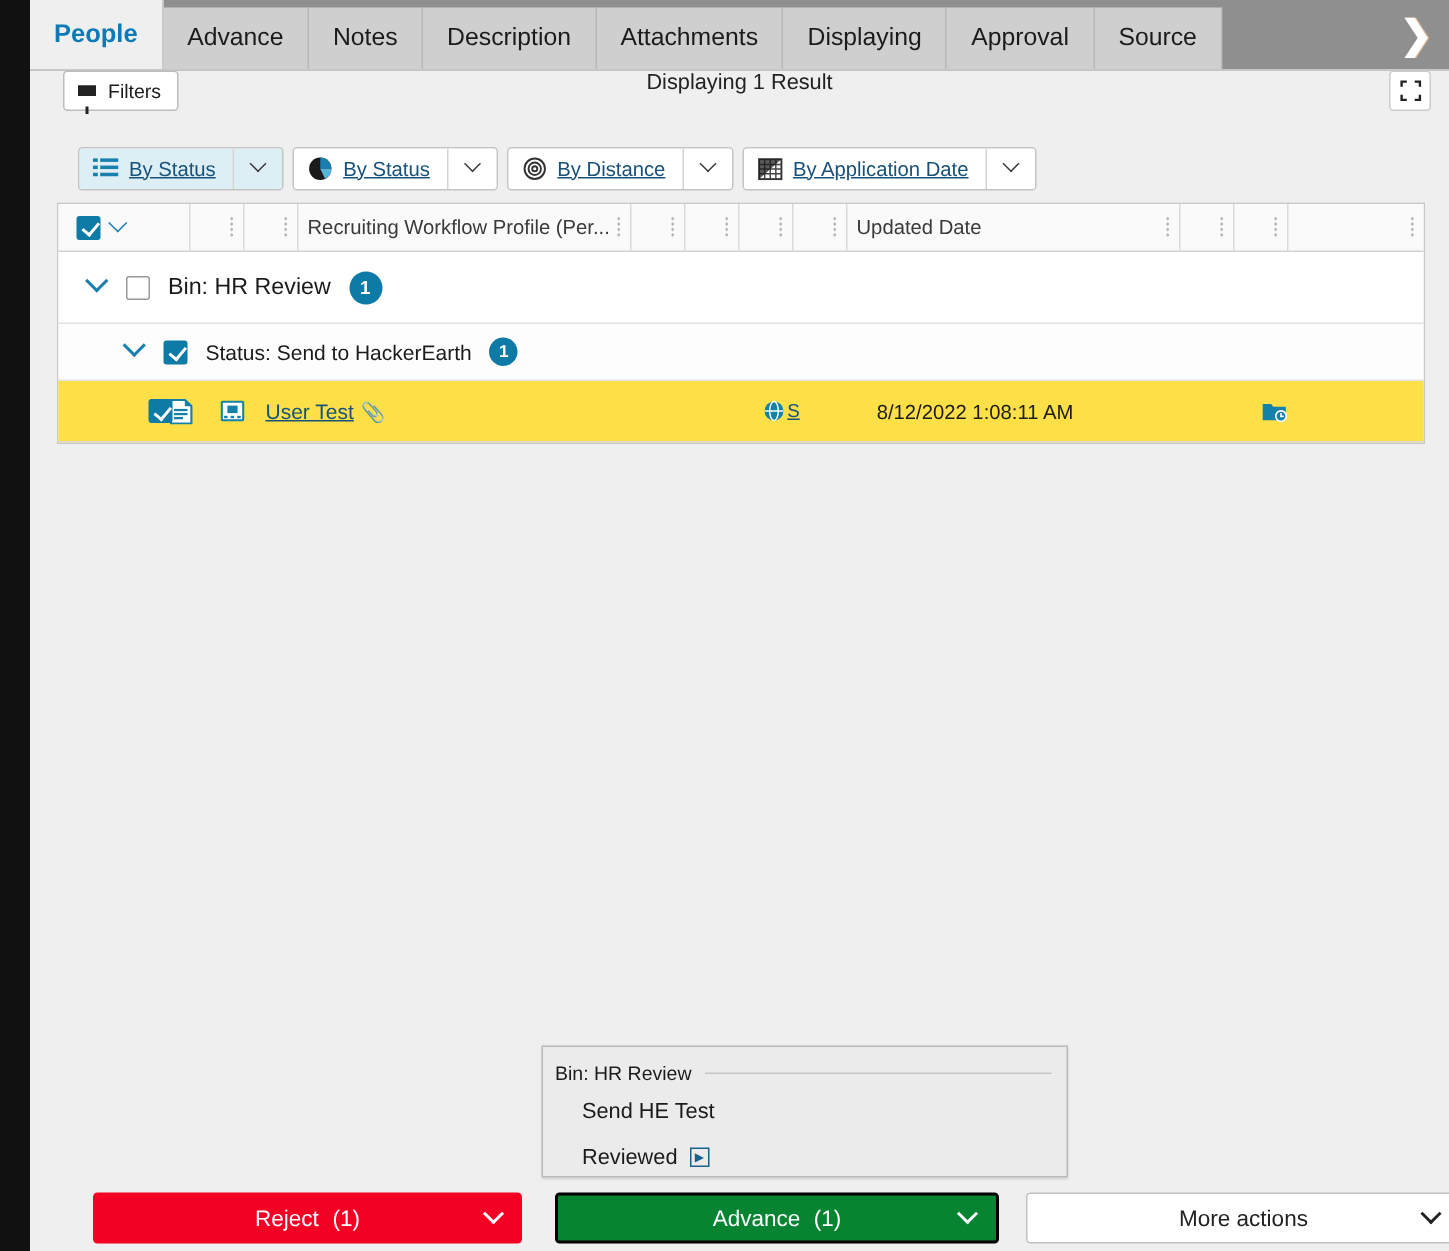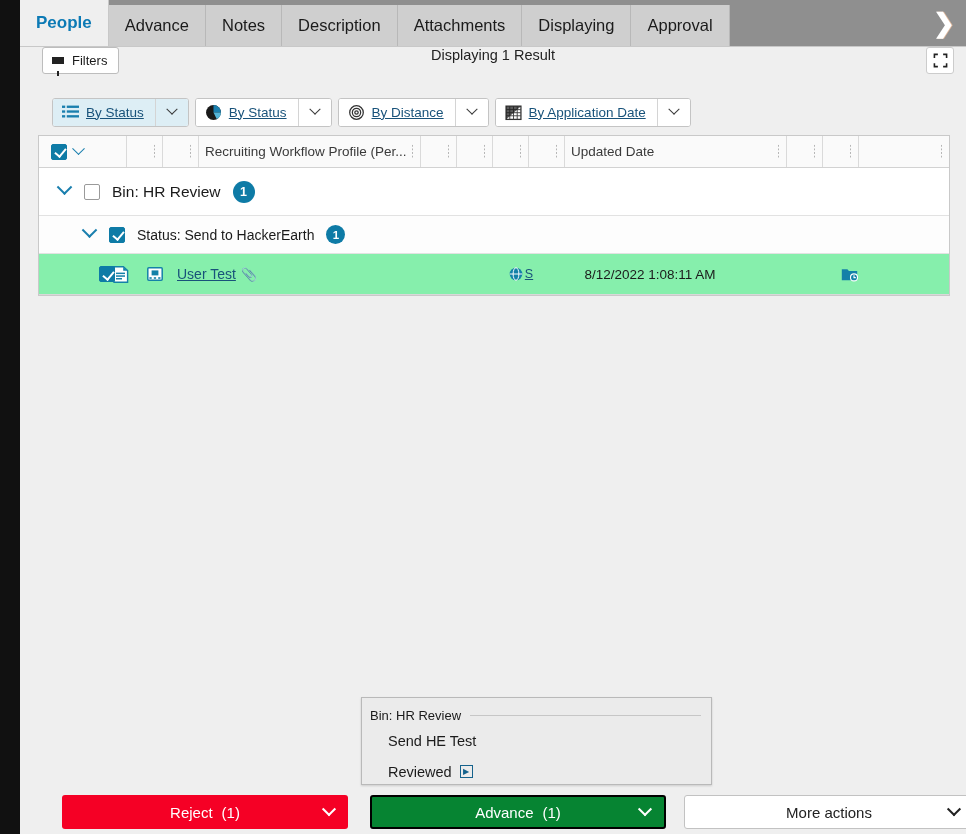--- a/index.html
+++ b/index.html
@@ -272,21 +272,21 @@
     color: #ffffff;
     font-size: 12.5px;
     font-weight: bold;
   }
   .grp-row.lvl2 .badge { min-width: 19px; height: 19px; border-radius: 10px; font-size: 11.5px;}
 
   
   .data-row {
     display: flex; align-items: center;
     height: 41px;
-    background: #86efac;
+    background: #fde047;
     border-bottom: 1px solid #d9d9d9;
     font-size: 13.5px;
     color: #1b1b1b;
   }
   .dcell { display: flex; align-items: center; height: 100%; }
   .icon-teal { color: #1481a8; display: inline-flex; }
   .name-link {
     color: #18527a;
     text-decoration: underline;
     font-size: 14px;
@@ -407,20 +407,23 @@
         <span>Description</span>
       </div>
       <div class="tab">
         <span>Attachments</span>
       </div>
       <div class="tab">
         <span>Displaying</span>
       </div>
       <div class="tab">
         <span>Approval</span>
+      </div>
+      <div class="tab">
+        <span>Source</span>
       </div>
       <div class="tabs-spacer"></div>
       <div class="tab-next">
         <span class="chev-right">❯</span>
       </div>
     </div>
 
     <div class="filter-row">
       <div class="filters-btn">
         <span class="funnel"></span>

